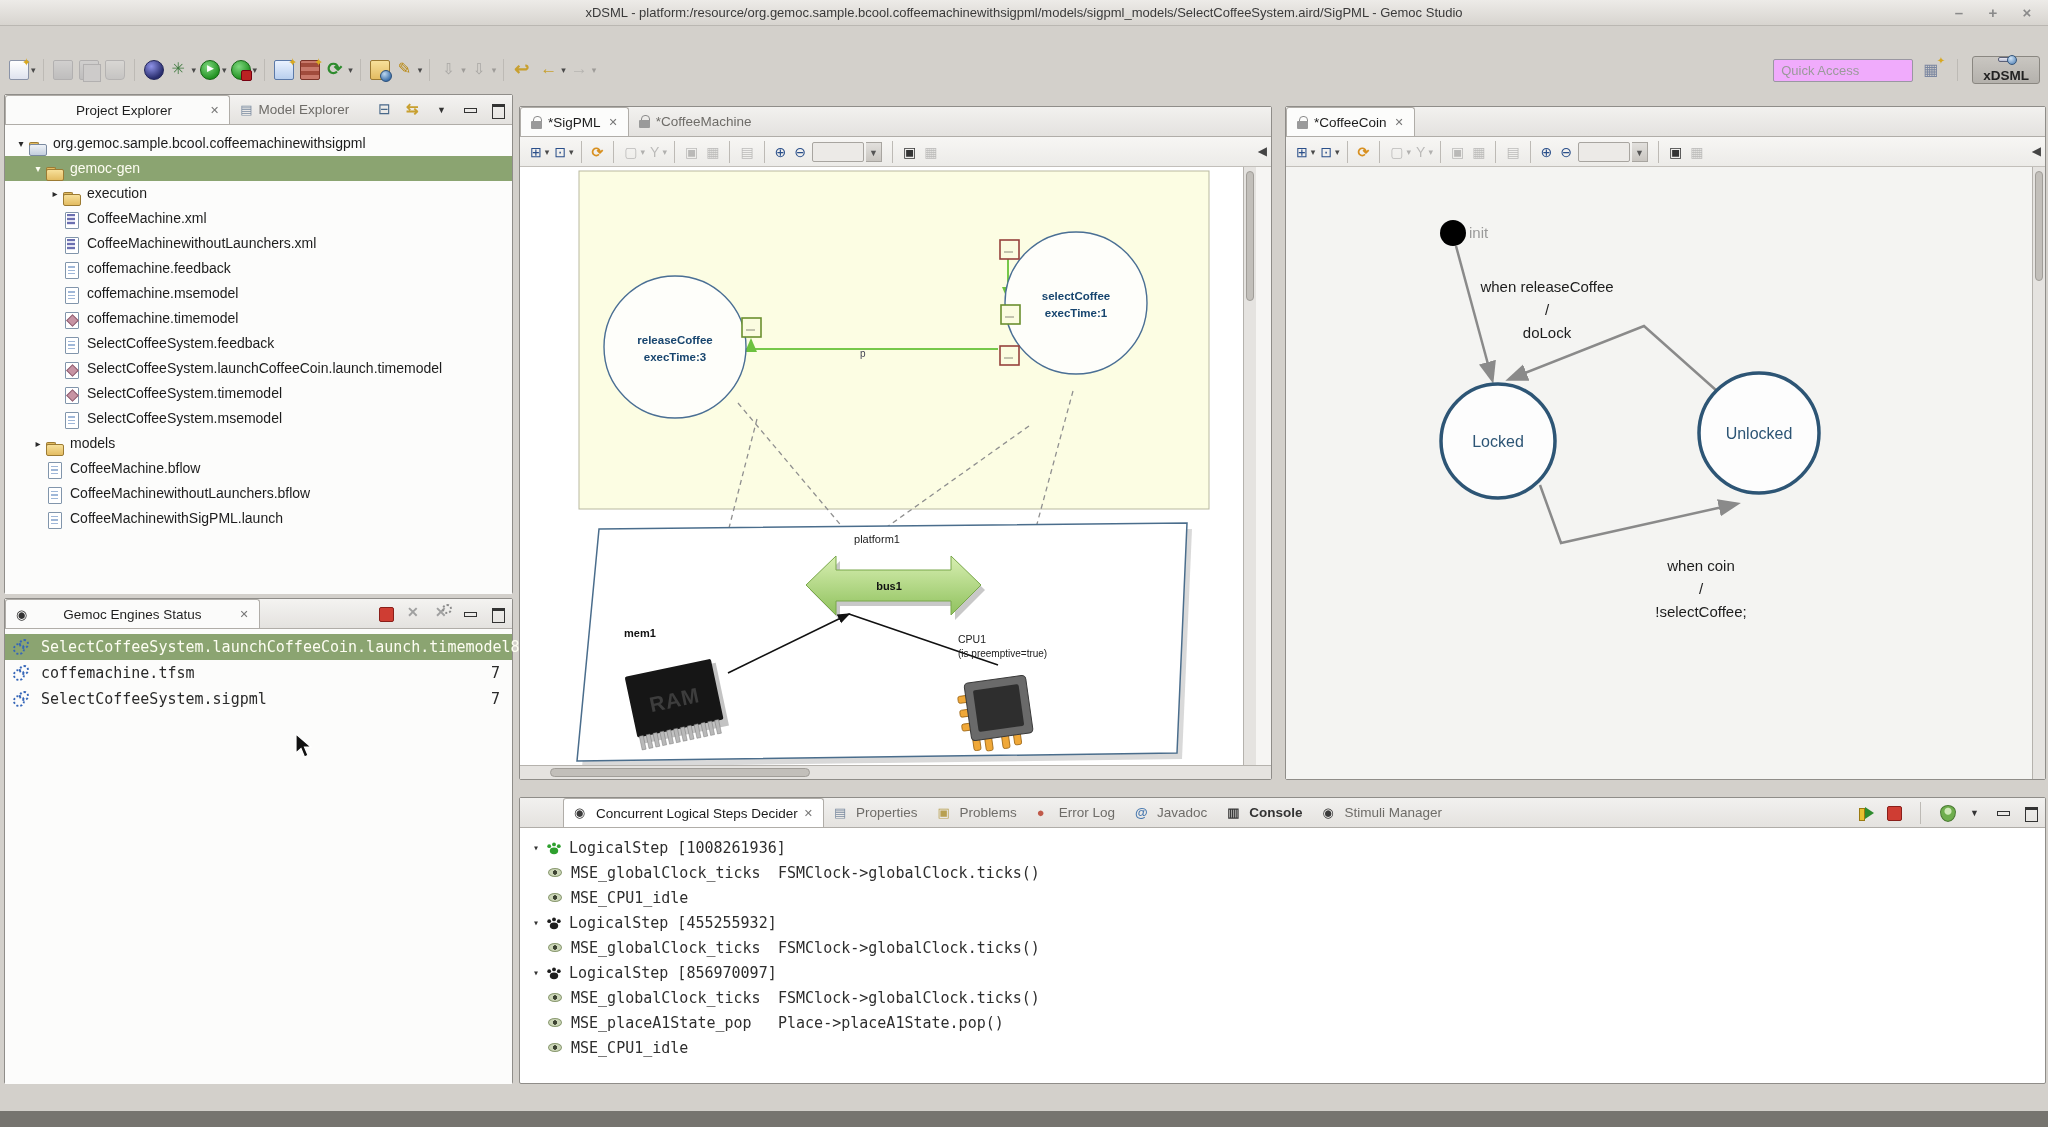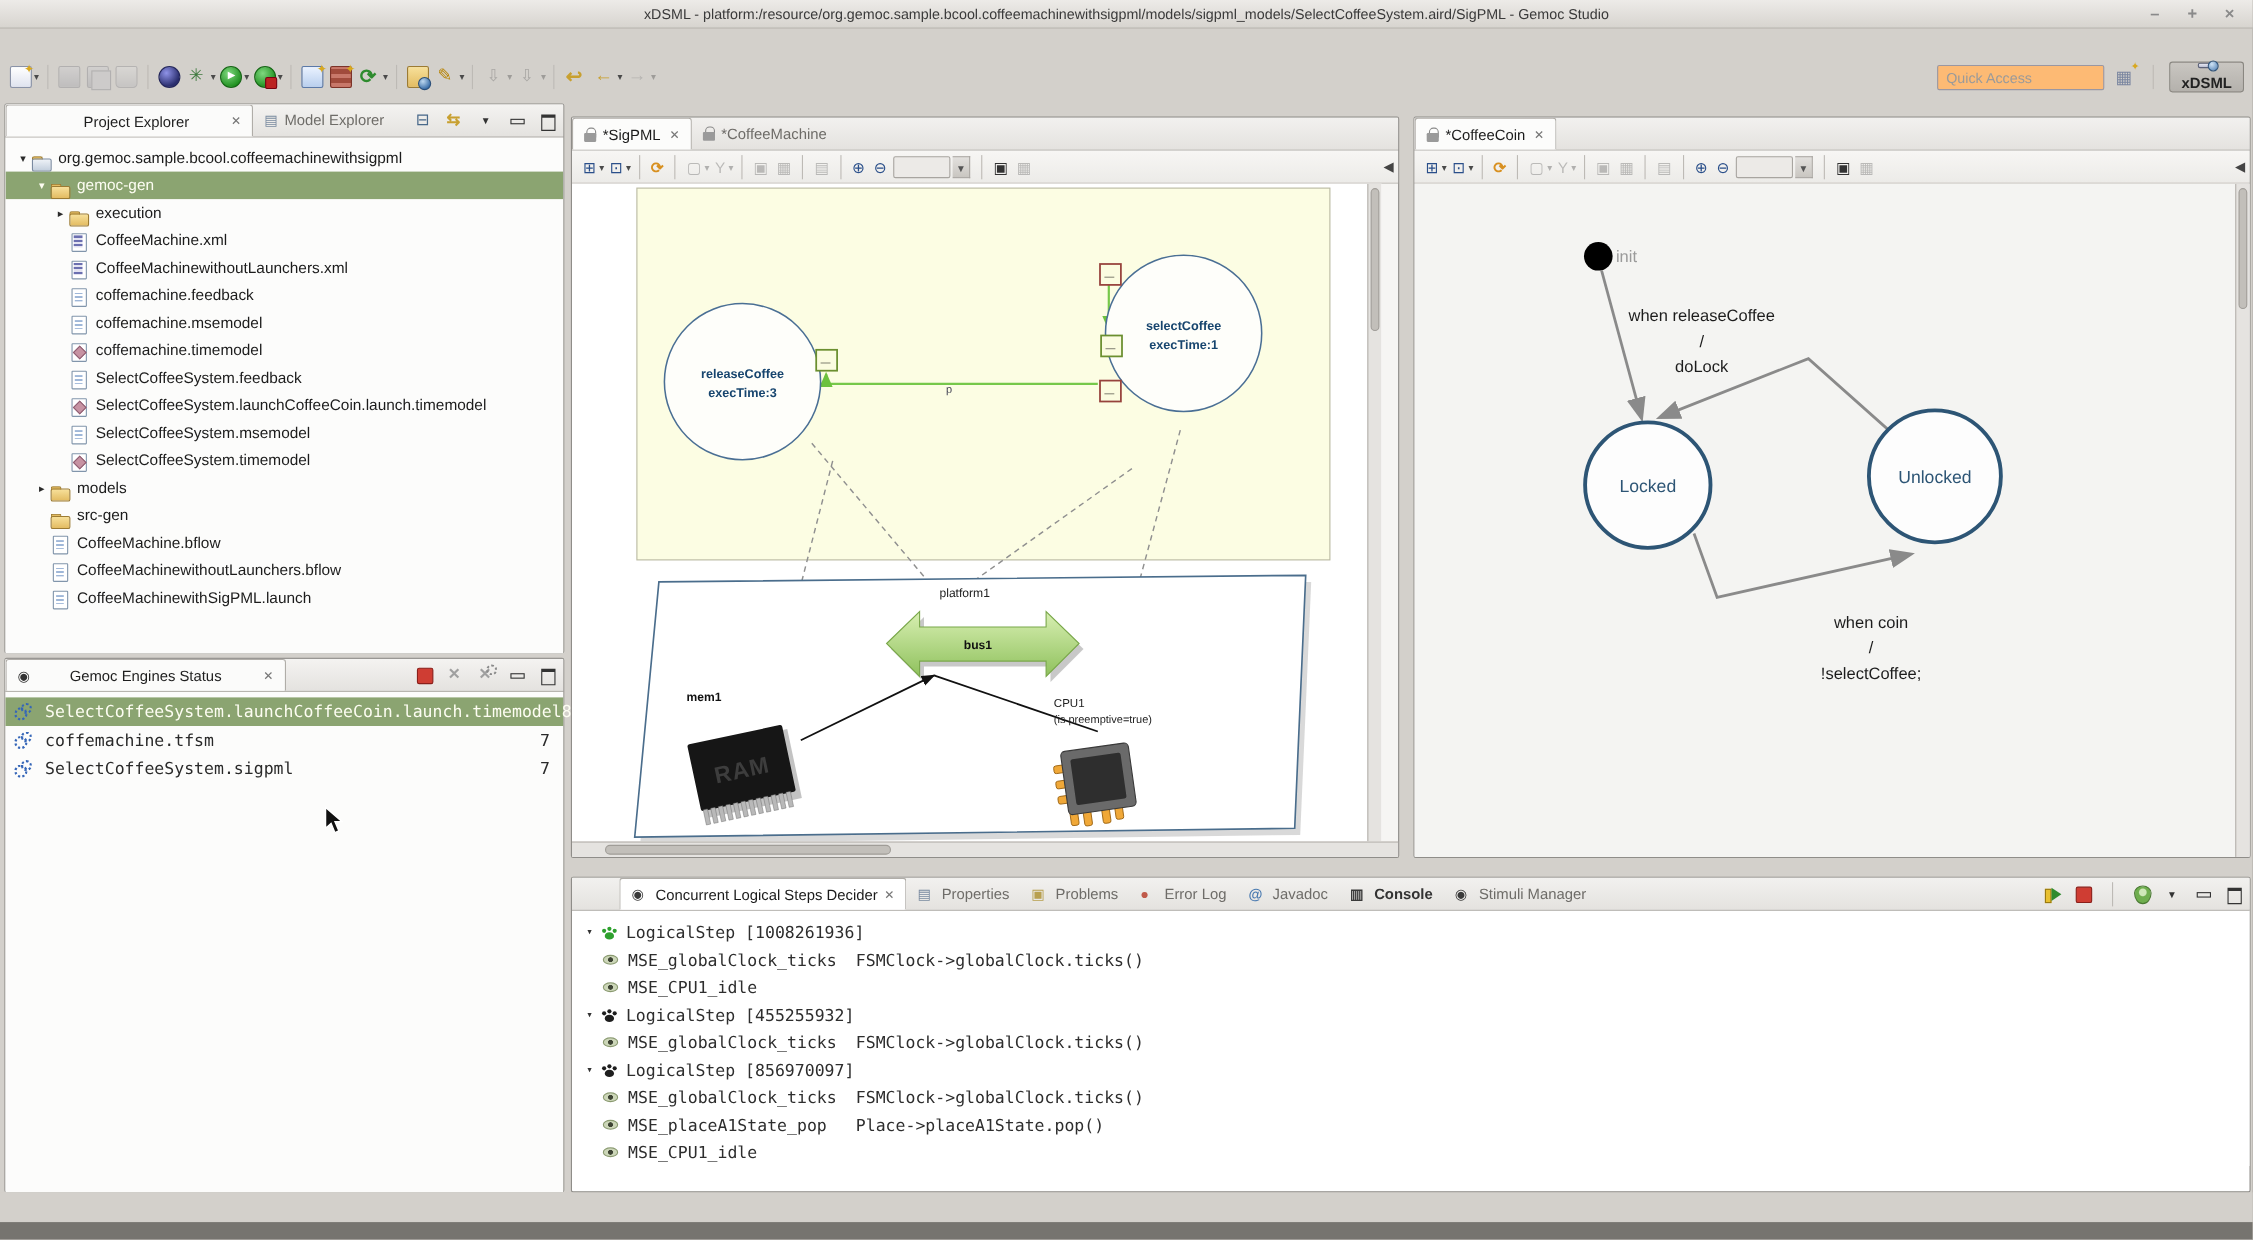--- a/index.html
+++ b/index.html
@@ -40,21 +40,21 @@
   .mi-refresh::before { content:"⟳"; position:absolute; left:1px; top:-2px; font-size:18px; color:#2e8b2e; font-weight:bold; }
   .mi-folderball { background:linear-gradient(#f7e09a,#e3bc62); border:1px solid #9c7b33; border-radius:2px; }
   .mi-folderball::after { content:""; position:absolute; right:-3px; bottom:-3px; width:10px; height:10px; border-radius:50%;
     background:radial-gradient(circle at 35% 30%, #bcd7ef, #3a6ea8 75%); border:1px solid #2a4f7a; }
   .mi-brush::before { content:"✎"; position:absolute; left:2px; top:-1px; font-size:16px; color:#b8860b; }
   .mi-sort::before { content:"⇩"; position:absolute; left:3px; top:0; font-size:15px; color:#666; }
   .mi-backcurl::before { content:"↩"; position:absolute; left:1px; top:-2px; font-size:18px; color:#c8a030; font-weight:bold; }
   .mi-left::before { content:"←"; position:absolute; left:1px; top:-1px; font-size:17px; color:#c8a030; font-weight:bold; }
   .mi-right::before { content:"→"; position:absolute; left:1px; top:-1px; font-size:17px; color:#888; font-weight:bold; }
   .tb-right { position:absolute; right:8px; top:50px; height:40px; display:flex; align-items:center; gap:8px; }
-  .quick-access { width:152px; height:23px; border:1px solid #9a97a2; border-radius:2px; background:#fdba74;
+  .quick-access { width:140px; height:23px; border:1px solid #9a97a2; border-radius:2px; background:#f0abfc;
     font-size:13px; padding:0 7px; color:#333; font-family:"Liberation Sans",sans-serif; }
   .quick-access::placeholder { color:#9a9a9a; }
   .persp-open { width:22px; height:20px; position:relative; }
   .persp-open::before { content:"▦"; font-size:16px; color:#7a86a0; position:absolute; left:2px; top:0; }
   .persp-open::after { content:"✦"; position:absolute; right:-2px; top:-5px; color:#d8a820; font-size:10px; }
   .persp-btn { display:flex; align-items:center; gap:6px; background:linear-gradient(#c9c6c1,#b4b1ac); border:1px solid #8a8781;
     border-radius:3px; height:28px; padding:0 10px; font-size:13.5px; font-weight:bold; color:#222;flex-direction:column; }
   .persp-btn .persp-icon { width:17px; height:15px; background:linear-gradient(#e8e8f2,#b9bed2); border:1px solid #5b6178; border-radius:2px; position:relative; }
   .persp-btn .persp-icon::after { content:""; position:absolute; right:-3px; top:-3px; width:8px; height:8px; border-radius:50%;
     background:radial-gradient(circle at 35% 30%, #cfe3f5, #4a7ab0); border:1px solid #33567c; }
@@ -312,43 +312,38 @@
           <span class="tree-icon"></span>
           <span class="tree-label">SelectCoffeeSystem.feedback</span>
         </div>
 
         <div class="tree-row i-time" style="--depth: 2;">
           <span class="tree-arrow"></span>
           <span class="tree-icon"></span>
           <span class="tree-label">SelectCoffeeSystem.launchCoffeeCoin.launch.timemodel</span>
         </div>
 
+        <div class="tree-row i-time" style="--depth: 2;">
+          <span class="tree-arrow"></span>
+          <span class="tree-icon"></span>
+          <span class="tree-label">SelectCoffeeSystem.timemodel</span>
+        </div>
+
         <div class="tree-row i-file" style="--depth: 2;">
           <span class="tree-arrow"></span>
           <span class="tree-icon"></span>
           <span class="tree-label">SelectCoffeeSystem.msemodel</span>
-        </div>
-
-        <div class="tree-row i-time" style="--depth: 2;">
-          <span class="tree-arrow"></span>
-          <span class="tree-icon"></span>
-          <span class="tree-label">SelectCoffeeSystem.timemodel</span>
         </div>
 
         <div class="tree-row i-folder" style="--depth: 1;">
           <span class="tree-arrow">▸</span>
           <span class="tree-icon"></span>
           <span class="tree-label">models</span>
         </div>
 
-        <div class="tree-row i-folder" style="--depth: 1;">
-          <span class="tree-arrow"></span>
-          <span class="tree-icon"></span>
-          <span class="tree-label">src-gen</span>
-        </div>
 
         <div class="tree-row i-file" style="--depth: 1;">
           <span class="tree-arrow"></span>
           <span class="tree-icon"></span>
           <span class="tree-label">CoffeeMachine.bflow</span>
         </div>
 
         <div class="tree-row i-file" style="--depth: 1;">
           <span class="tree-arrow"></span>
           <span class="tree-icon"></span>

